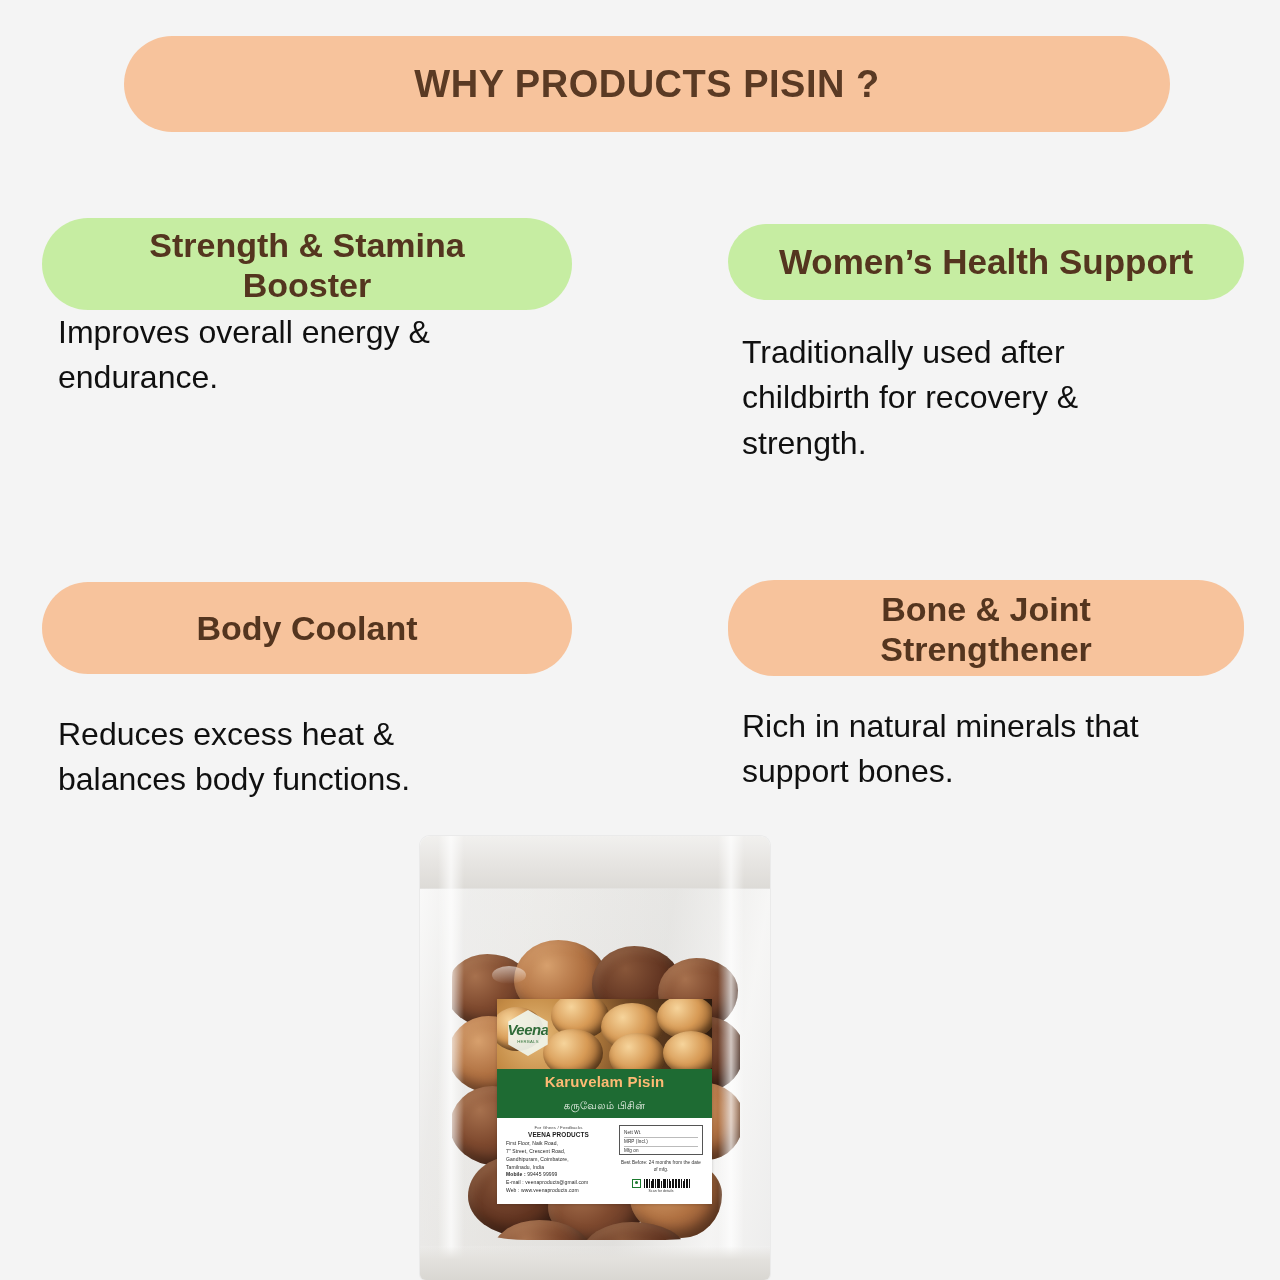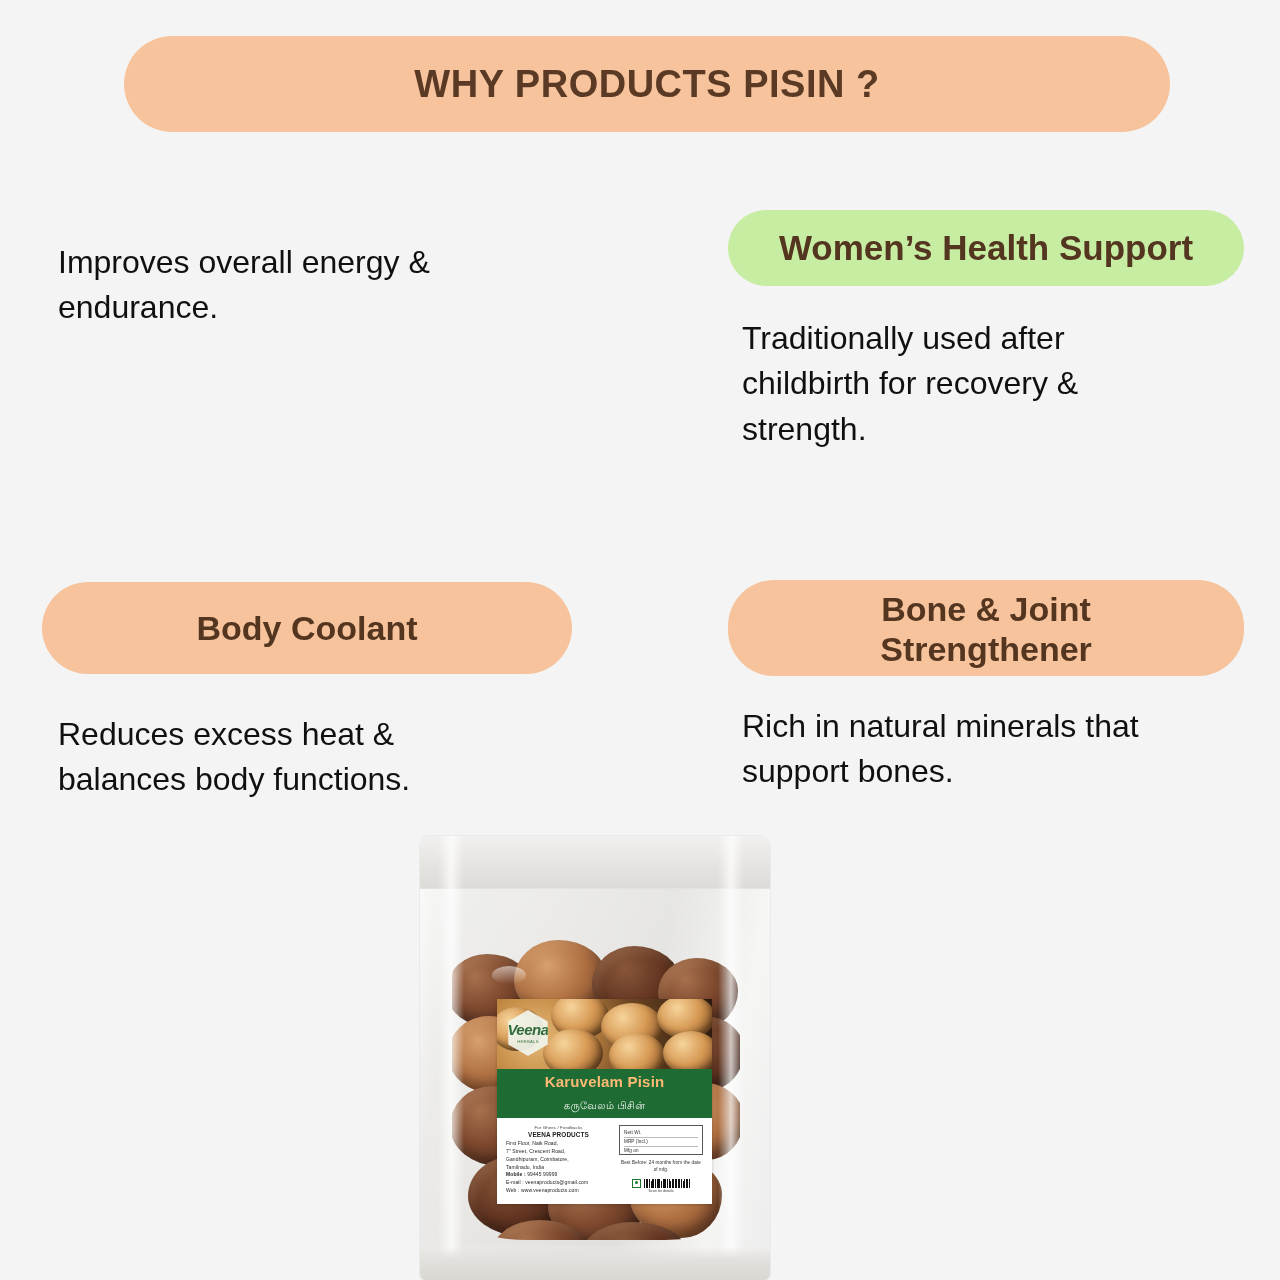--- a/index.html
+++ b/index.html
@@ -42,21 +42,21 @@
     position: absolute;
     left: 0;
     top: 0;
     width: 1280px;
     height: 1280px;
   }
 
   .cell { position: absolute; }
 
   .cell-0 { left: 42px;  top: 218px; width: 530px; }
-  .cell-1 { left: 728px; top: 210px; width: 516px; }
+  .cell-1 { left: 728px; top: 224px; width: 516px; }
   .cell-2 { left: 42px;  top: 582px; width: 530px; }
   .cell-3 { left: 728px; top: 580px; width: 516px; }
 
   .pill {
     border-radius: 46px;
     display: flex;
     align-items: center;
     justify-content: center;
     box-sizing: border-box;
     padding: 0 14px;
@@ -77,21 +77,20 @@
   }
   .pill-label.big { font-size: 35px; }
 
   
   .overflow .pill-label {
     position: relative;
     top: 1px;
   }
 
   .desc {
-    margin-top: 22px;
     font-size: 32px;
     color: #101010;
     line-height: 1.42;
     white-space: pre-line;
     padding-left: 16px;
     box-sizing: border-box;
   }
   .cell-1 .desc, .cell-3 .desc { padding-left: 14px; margin-top: 30px; }
   .cell-2 .desc { margin-top: 38px; }
   .cell-3 .desc { margin-top: 28px; }
@@ -342,20 +341,24 @@
 </head>
 <body>
 
 <div class="title-pill">
   <div class="title-text">WHY PRODUCTS PISIN ?</div>
 </div>
 
 <div class="grid">
 
   <div class="cell cell-0">
+    <div class="pill pill-green pill-h92 overflow">
+      <div class="pill-label">Strength &amp; Stamina
+Booster</div>
+    </div>
     <div class="desc">Improves overall energy &amp;
 endurance.</div>
   </div>
 
   <div class="cell cell-1">
     <div class="pill pill-green pill-h78" style="height:76px">
       <div class="pill-label big">Women’s Health Support</div>
     </div>
     <div class="desc">Traditionally used after
 childbirth for recovery &amp;

